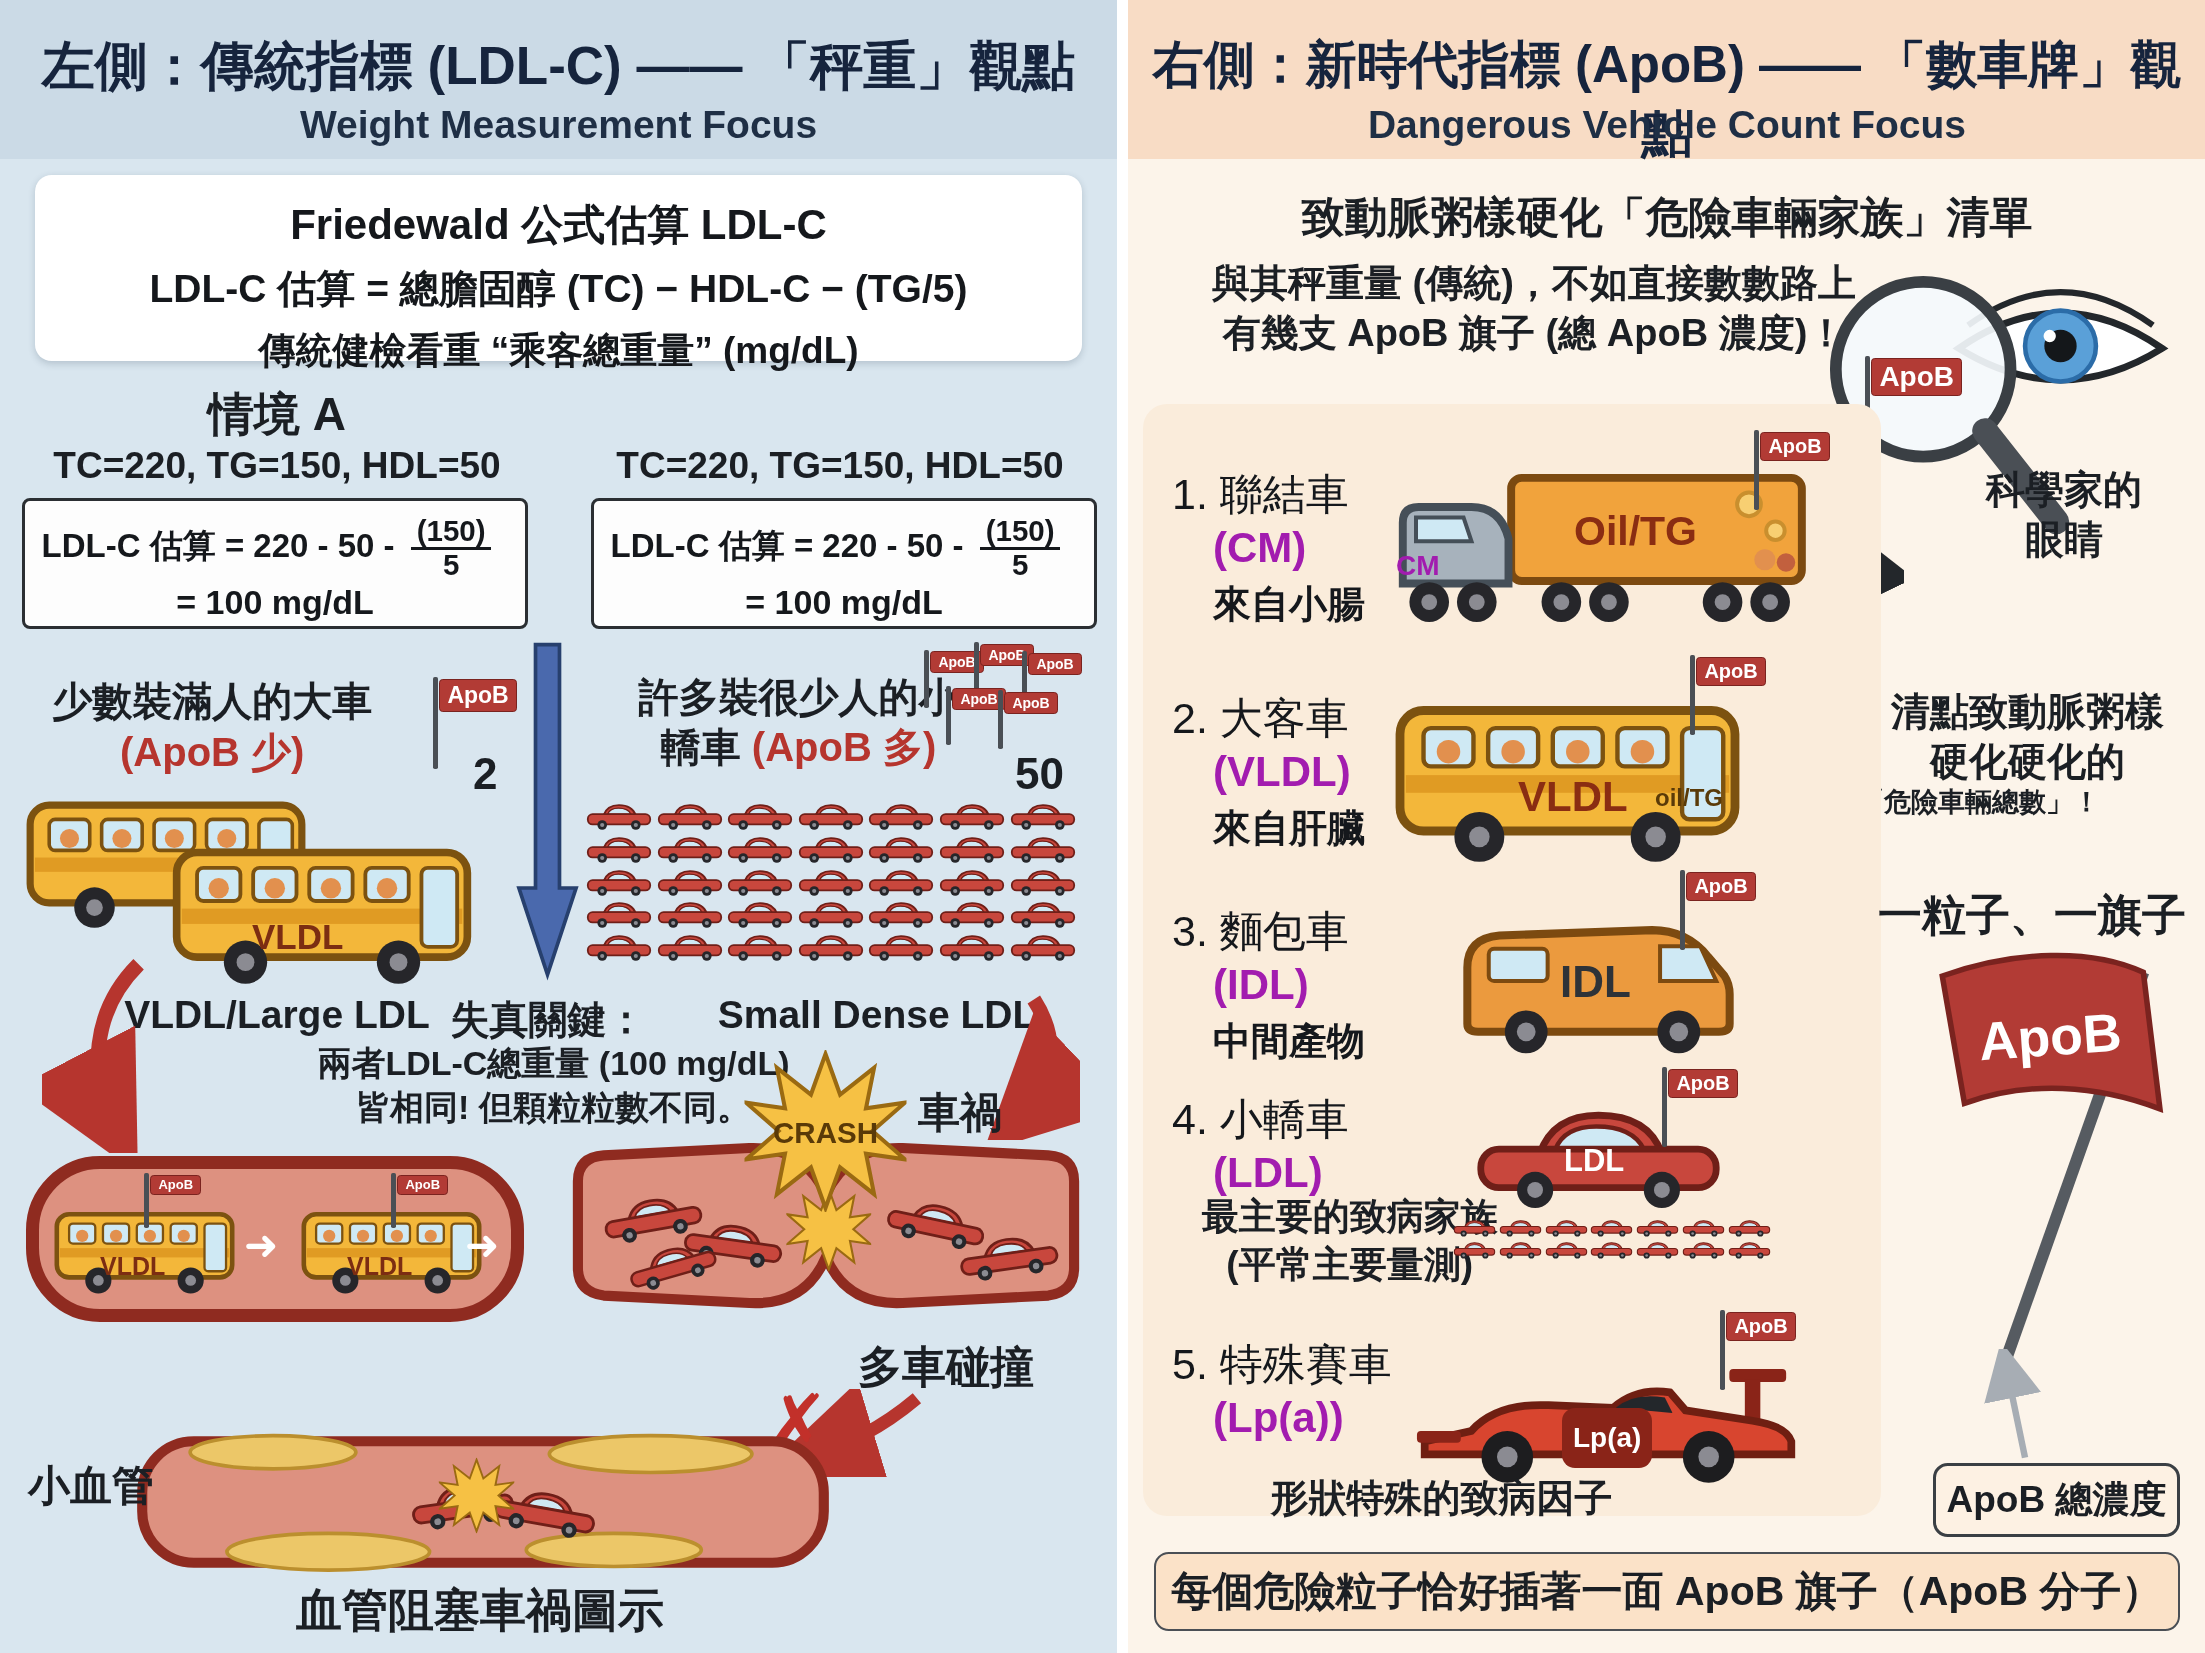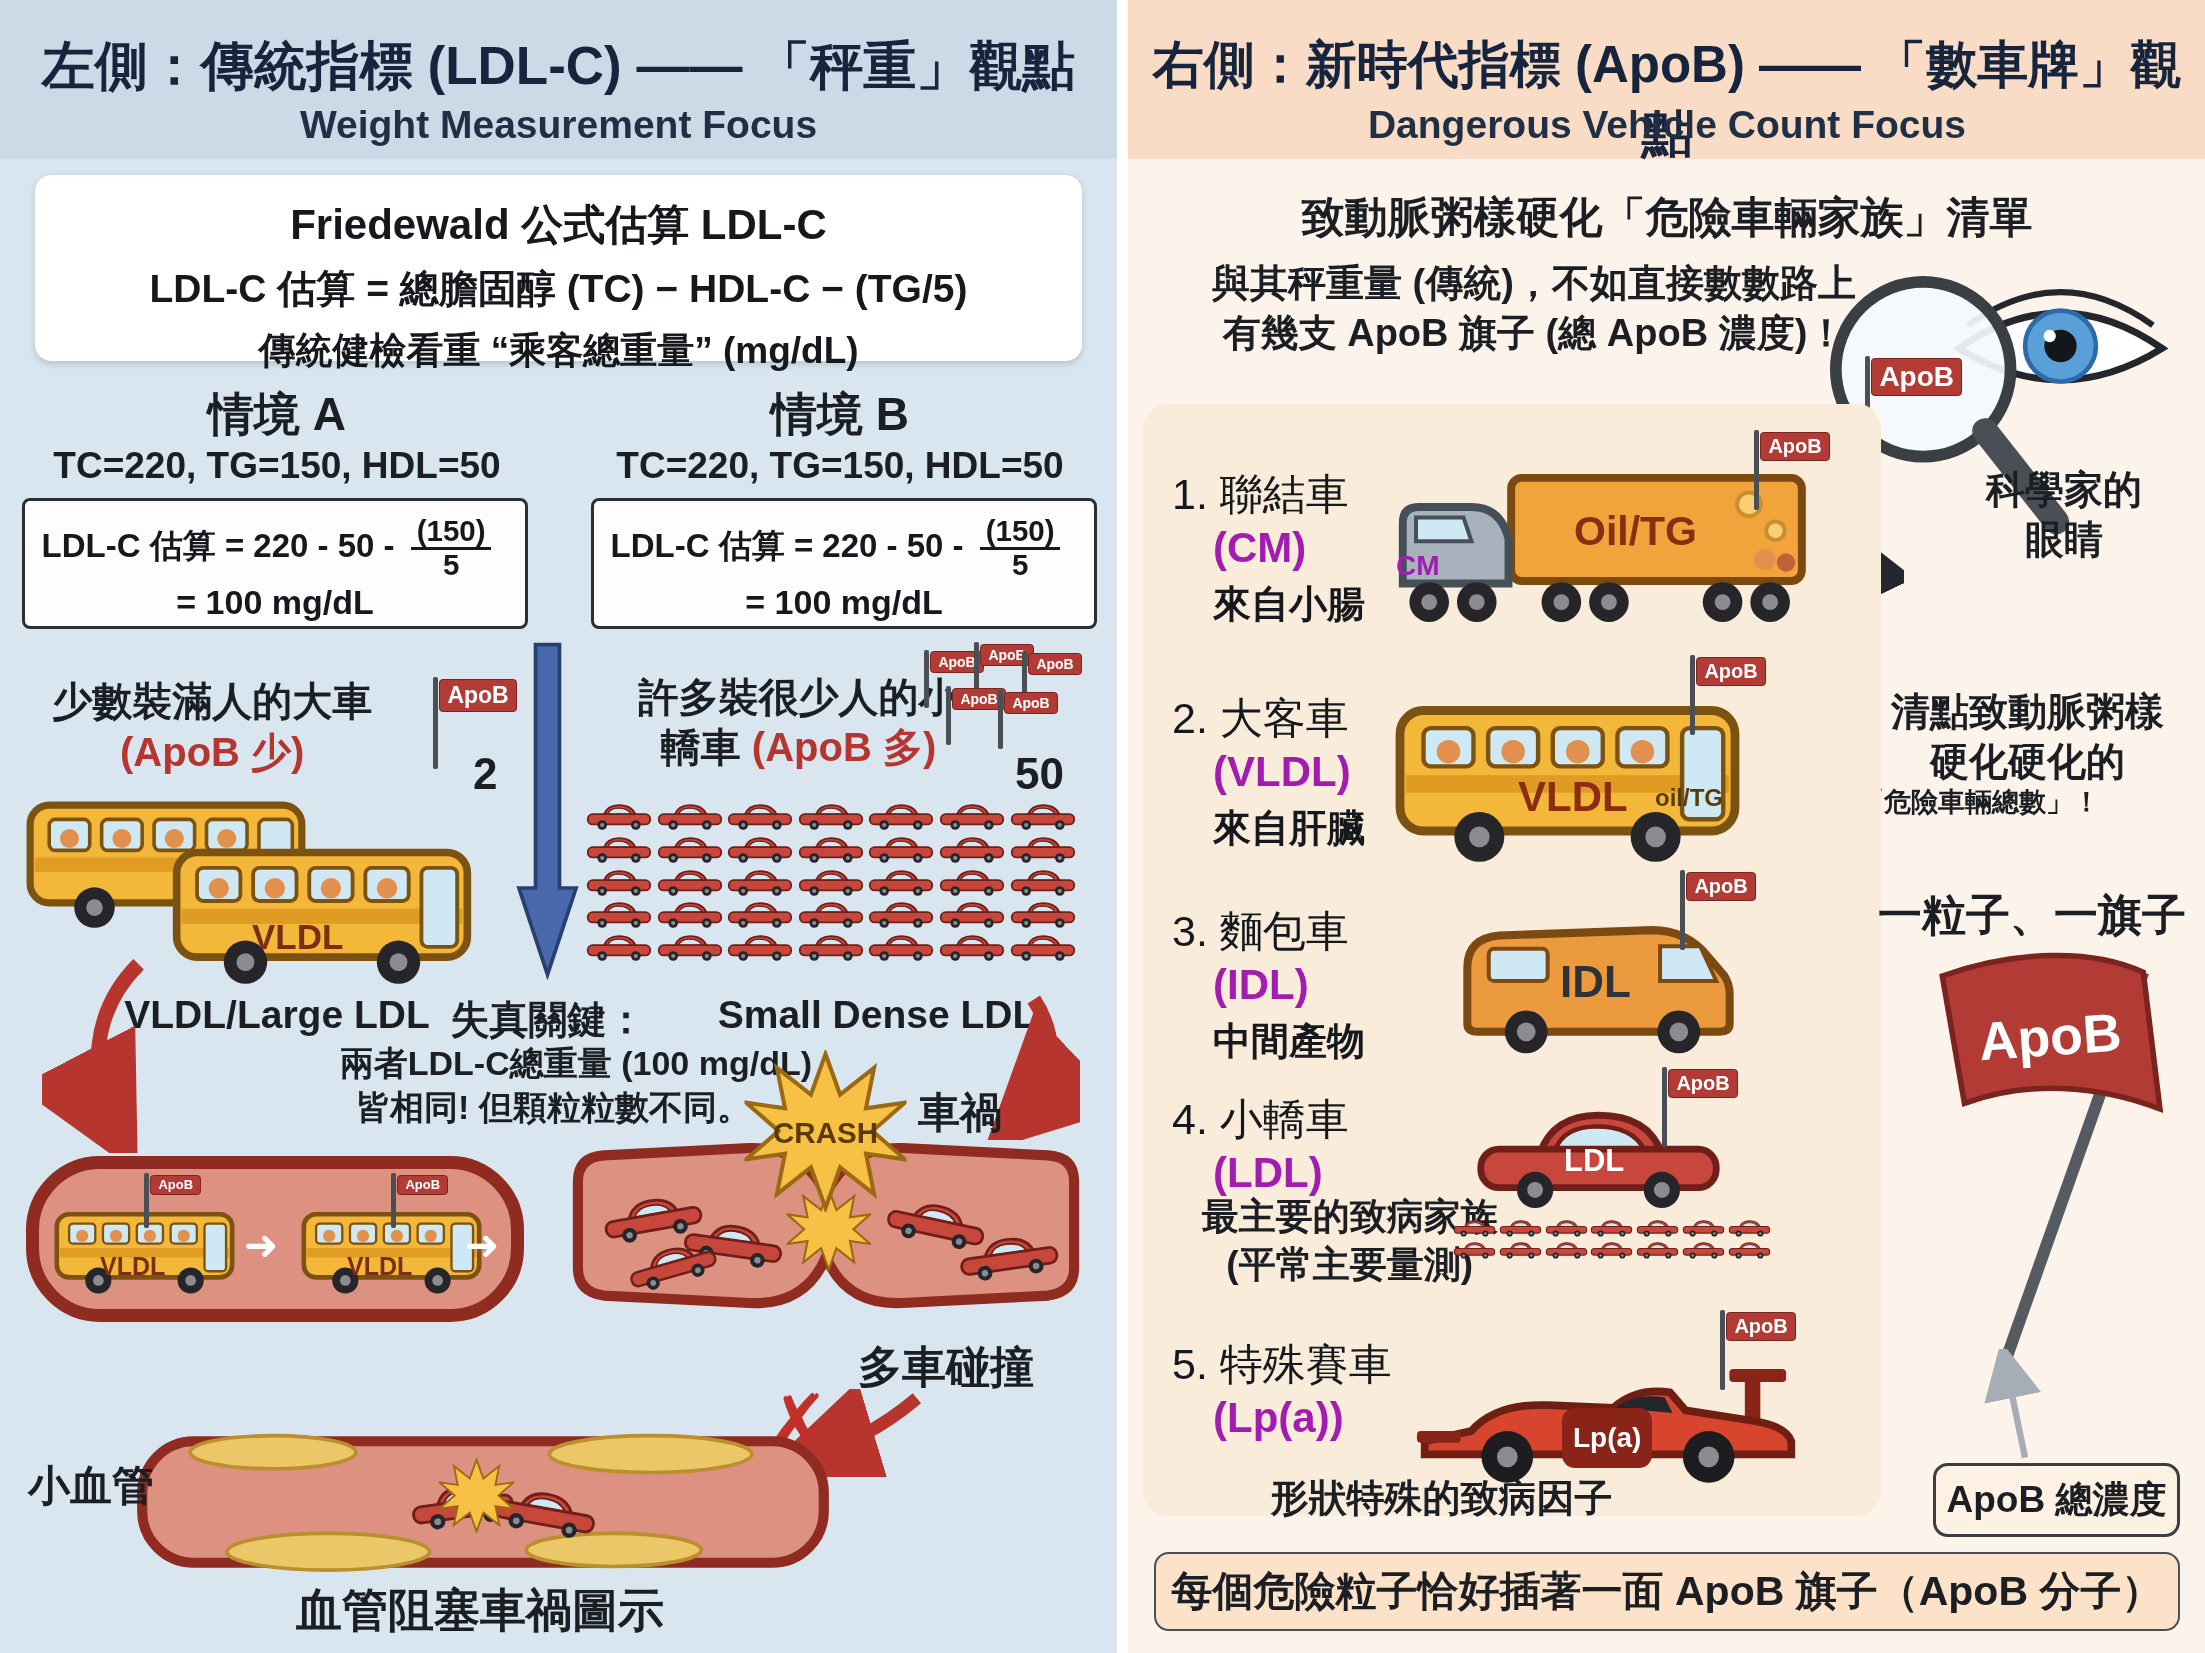--- a/index.html
+++ b/index.html
@@ -146,21 +146,20 @@
       <div class="title" style="top:103px;font-size:39px;color:#1f2f45">Weight Measurement Focus</div>
     </div>
 
     <div class="abs card" style="left:35px;top:175px;width:1047px;height:186px;padding-top:13px">
       <div class="cardline" style="font-size:42px">Friedewald 公式估算 LDL-C</div>
       <div class="cardline" style="font-size:39px">LDL-C 估算 = 總膽固醇 (TC) − HDL-C − (TG/5)</div>
       <div class="cardline" style="font-size:37px">傳統健檢看重 “乘客總重量” (mg/dL)</div>
     </div>
 
     <div class="abs t" style="left:0;top:384px;width:554px;text-align:center;font-size:46px">情境 A</div>
-    <div class="abs t" style="left:563px;top:384px;width:554px;text-align:center;font-size:46px">情境 B</div>
     <div class="abs t" style="left:0;top:445px;width:554px;text-align:center;font-size:37px">TC=220, TG=150, HDL=50</div>
     <div class="abs t" style="left:563px;top:445px;width:554px;text-align:center;font-size:37px">TC=220, TG=150, HDL=50</div>
 
     <div class="abs calc-box" style="left:22px;top:498px;width:506px;height:131px">
       <div class="calc-line"><span>LDL-C 估算 = 220 - 50 -</span>
         <span class="frac"><span class="fn">(150)</span><span>5</span></span>
       </div>
       <div class="calc-line2">= 100 mg/dL</div>
     </div>
     <div class="abs calc-box" style="left:591px;top:498px;width:506px;height:131px">
@@ -303,21 +302,21 @@
         </svg>
       </div>
 
     <svg class="abs" style="left:515px;top:641px;width:65px;height:341px" viewBox="0 0 70 370">
       <path d="M22,4 L48,4 L48,268 L66,268 L35,362 L4,268 L22,268 Z" fill="#4a69ad" stroke="#27406e" stroke-width="4"></path>
     </svg>
 
     <div class="abs t" style="left:74px;top:993px;width:406px;text-align:center;font-size:39px">VLDL/Large LDL</div>
     <div class="abs t" style="left:428px;top:993px;width:240px;text-align:center;font-size:39px">失真關鍵：</div>
     <div class="abs t" style="left:674px;top:993px;width:406px;text-align:center;font-size:39px">Small Dense LDL</div>
-    <div class="abs t" style="left:295px;top:1041px;width:517px;text-align:right;font-size:34px">兩者LDL-C總重量 (100 mg/dL)</div>
+    <div class="abs t" style="left:295px;top:1041px;width:517px;text-align:center;font-size:34px">兩者LDL-C總重量 (100 mg/dL)</div>
     <div class="abs t" style="left:295px;top:1085px;width:517px;text-align:center;font-size:34px">皆相同! 但顆粒粒數不同。</div>
 
     <svg class="abs" style="left:42px;top:955px;width:138px;height:198px" viewBox="0 0 150 215">
         <path d="M105,10 C55,60 48,130 82,195" fill="none" stroke="#b6352e" stroke-width="16" marker-end="url(#mred)"></path>
       </svg>
     <svg class="abs" style="left:923px;top:992px;width:157px;height:148px" viewBox="0 0 170 160">
         <path d="M120,8 C150,55 142,100 100,140" fill="none" stroke="#b6352e" stroke-width="16" marker-end="url(#mred)"></path>
       </svg>
 
     <div class="abs vessel" style="left:26px;top:1156px;width:498px;height:166px">

